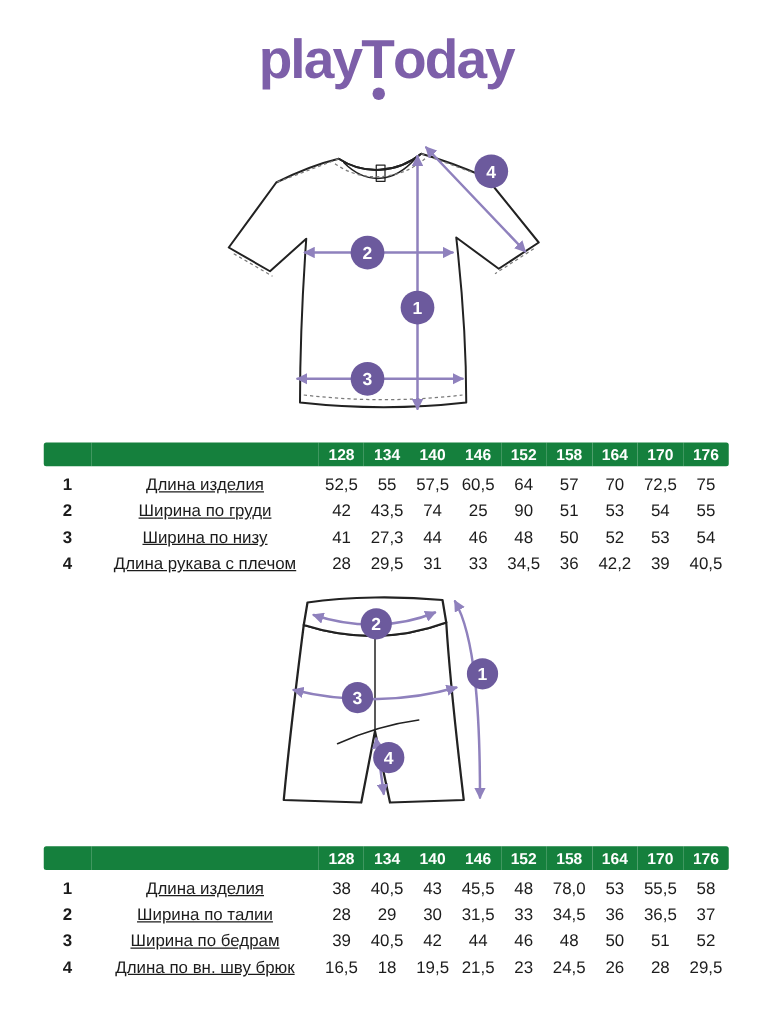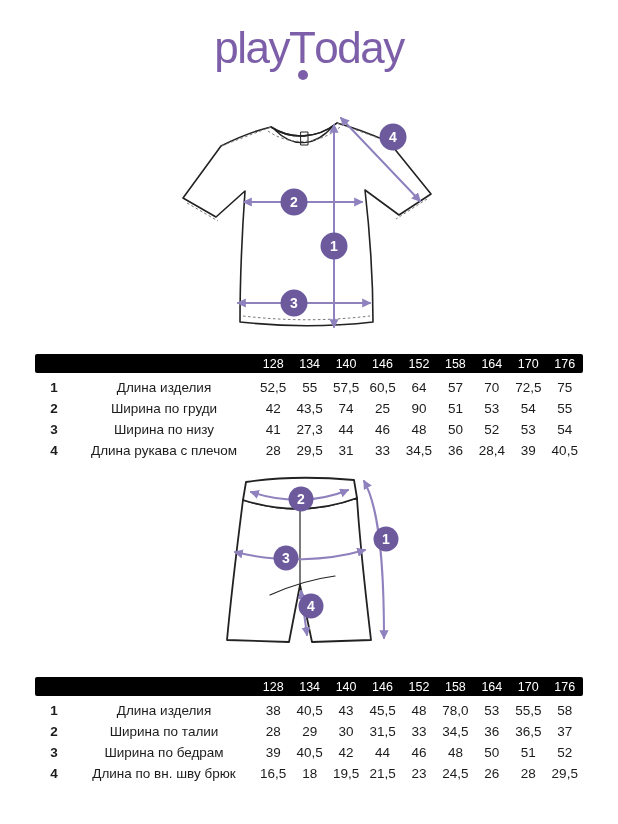--- a/index.html
+++ b/index.html
@@ -8,21 +8,21 @@
     font-family:"Liberation Sans", sans-serif;
     -webkit-font-smoothing:antialiased;
     overflow:hidden;
   }
   .page { width:618px; height:824px; position:relative; }
 
   
   .logo-wrap { padding-top:26px; text-align:center; height:58px; }
   .logo {
     display:inline-block; position:relative;
-    font-size:44px; font-weight:normal; letter-spacing:-1.5px;
+    font-size:44px; font-weight:bold; letter-spacing:-1.5px;
     color:#7d5fa9; line-height:1;
   }
   .logo-t { position:relative; display:inline-block; }
   .logo-dot {
     position:absolute; left:54%; transform:translateX(-50%);
     bottom:-10px; width:10px; height:10px; border-radius:50%;
     background:#7d5fa9;
   }
 
   
@@ -33,33 +33,33 @@
     font-family:"Liberation Sans", sans-serif;
     font-size:14px; font-weight:bold; fill:#ffffff;
   }
 
   
   .size-table {
     width:548px; margin:10px auto 0;
     border-collapse:separate; border-spacing:0; table-layout:fixed;
   }
   .size-table thead th {
-    background:#000000; color:#ffffff;
-    font-size:12.5px; font-weight:normal;
+    background:#15803d; color:#ffffff;
+    font-size:12.5px; font-weight:bold;
     height:19px; padding:0; text-align:center;
   }
   .size-table thead th:first-child { border-radius:2px 0 0 2px; }
   .size-table thead th:last-child  { border-radius:0 2px 2px 0;margin-left:18px; }
   .size-table tbody td {
     font-size:13.5px; color:#1c1c1c;
     height:21px; padding:0; text-align:center; white-space:nowrap;
   }
   .size-table tbody tr:first-child td { padding-top:4px; }
   .c-num  { font-weight:bold; }
-  td.c-label { text-align:left; padding-left:17px; font-size:13px; }
+  td.c-label { text-align:left; padding-left:17px; font-size:13px;text-decoration:underline; }
 </style>
 </head>
 <body>
 
 <div class="page">
 
   <div class="logo-wrap">
     <div class="logo"><span>play</span><span class="logo-t"><span>T</span><span class="logo-dot"></span></span><span>oday</span></div>
   </div>
 
@@ -190,21 +190,21 @@
       </tr>
       <tr>
         <td class="c-num">4</td>
         <td class="c-label">Длина рукава с плечом</td>
         <td>28</td>
         <td>29,5</td>
         <td>31</td>
         <td>33</td>
         <td>34,5</td>
         <td>36</td>
-        <td>28,4</td>
+        <td>42,2</td>
         <td>39</td>
         <td>40,5</td>
       </tr>
     </tbody>
   </table>
 
   <svg class="fig fig-shorts" width="230" height="198" viewBox="0 0 230 198">
     <defs>
       <marker id="ah2" viewBox="0 0 10 10" refX="8.5" refY="5" markerWidth="4.6" markerHeight="4.6" orient="auto-start-reverse">
         <path d="M0,0 L10,5 L0,10 z" fill="#8f81bd"></path>

